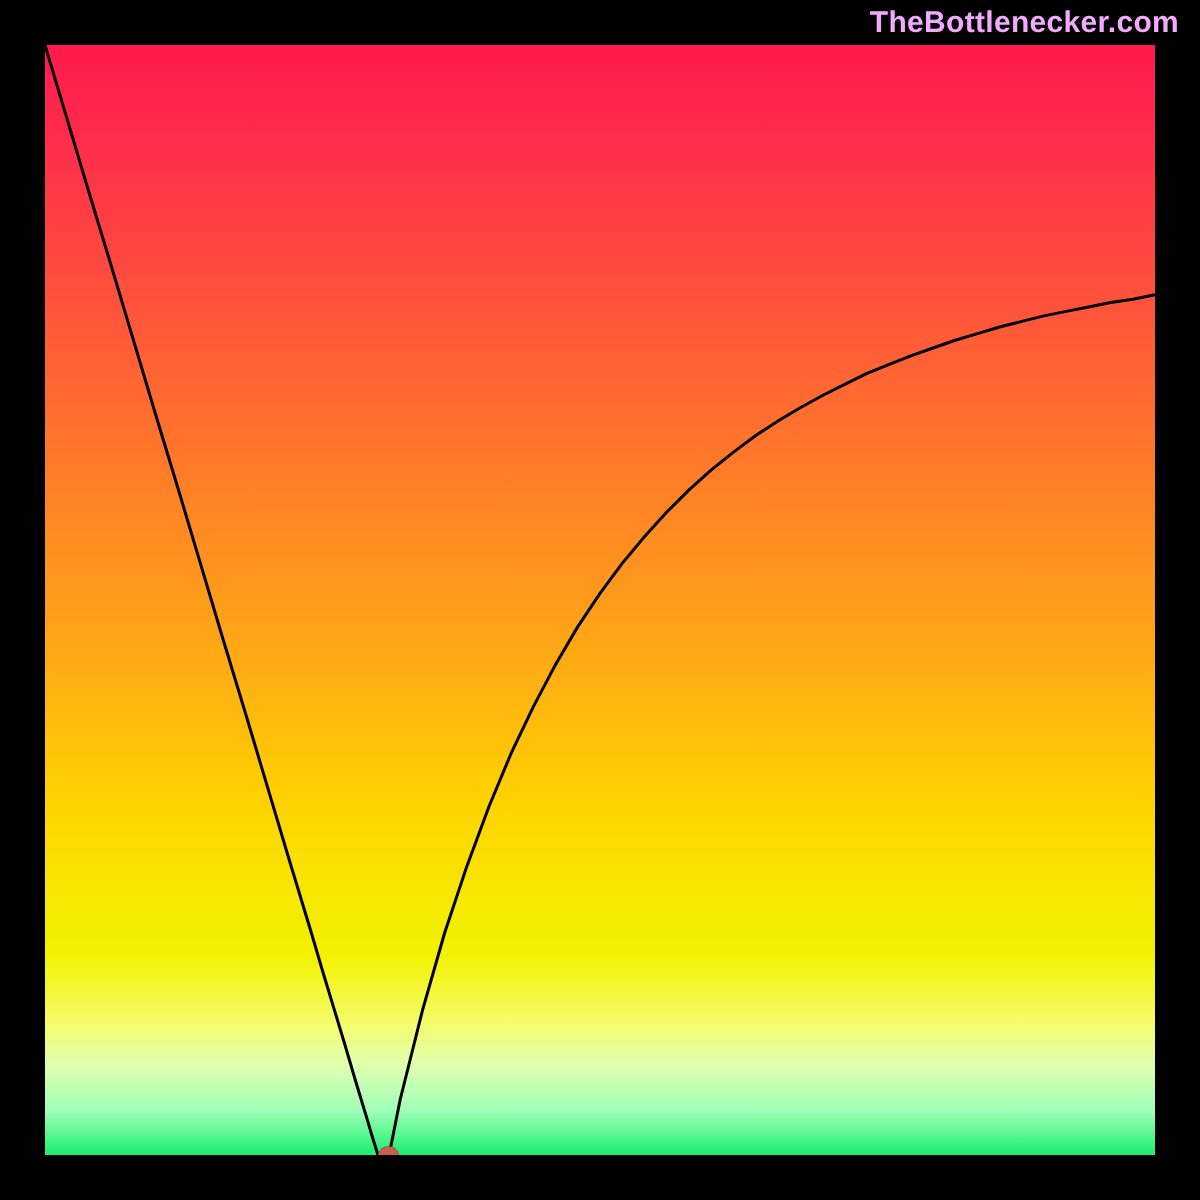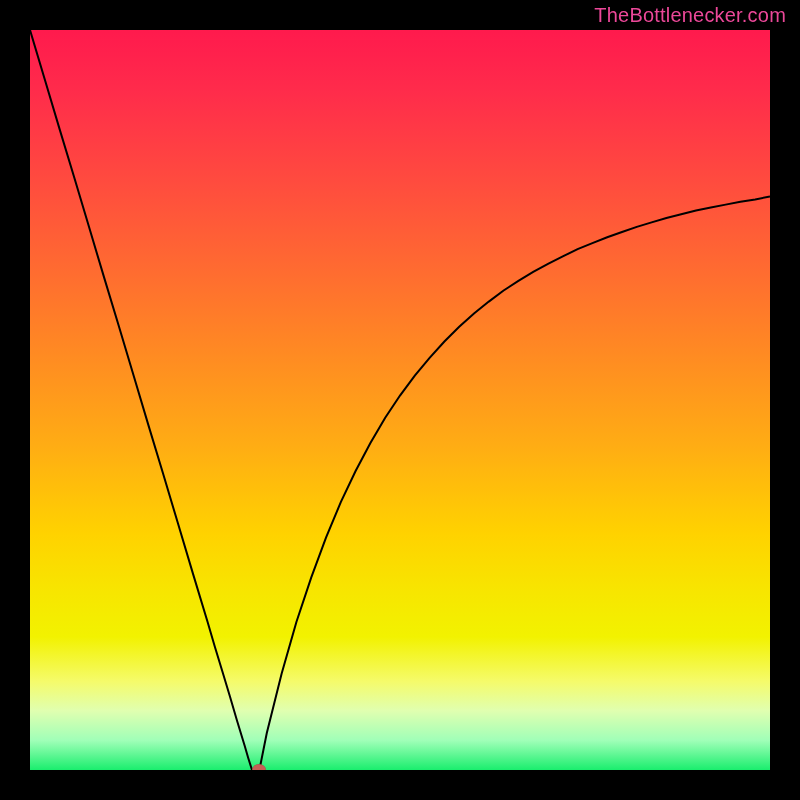--- a/index.html
+++ b/index.html
@@ -61,23 +61,23 @@
     height: 12px;
     border-radius: 50%;
     background: #c56055;
     transform: translate(-50%, -50%);
     box-shadow: 0 0 0 0.5px rgba(0,0,0,0.15) inset;
   }
   .watermark {
     position: absolute;
     top: 4px;
     right: 14px;
-    color: #ec4899;
+    color: #f0abfc;
     font-size: 20px;
-    font-weight: 400;
+    font-weight: 700;
     letter-spacing: 0.2px;
     user-select: none;
   }
 </style>
 </head>
 <body>
 
 <div class="frame">
   <div class="watermark">TheBottlenecker.com</div>
   <div class="plot-wrap">

